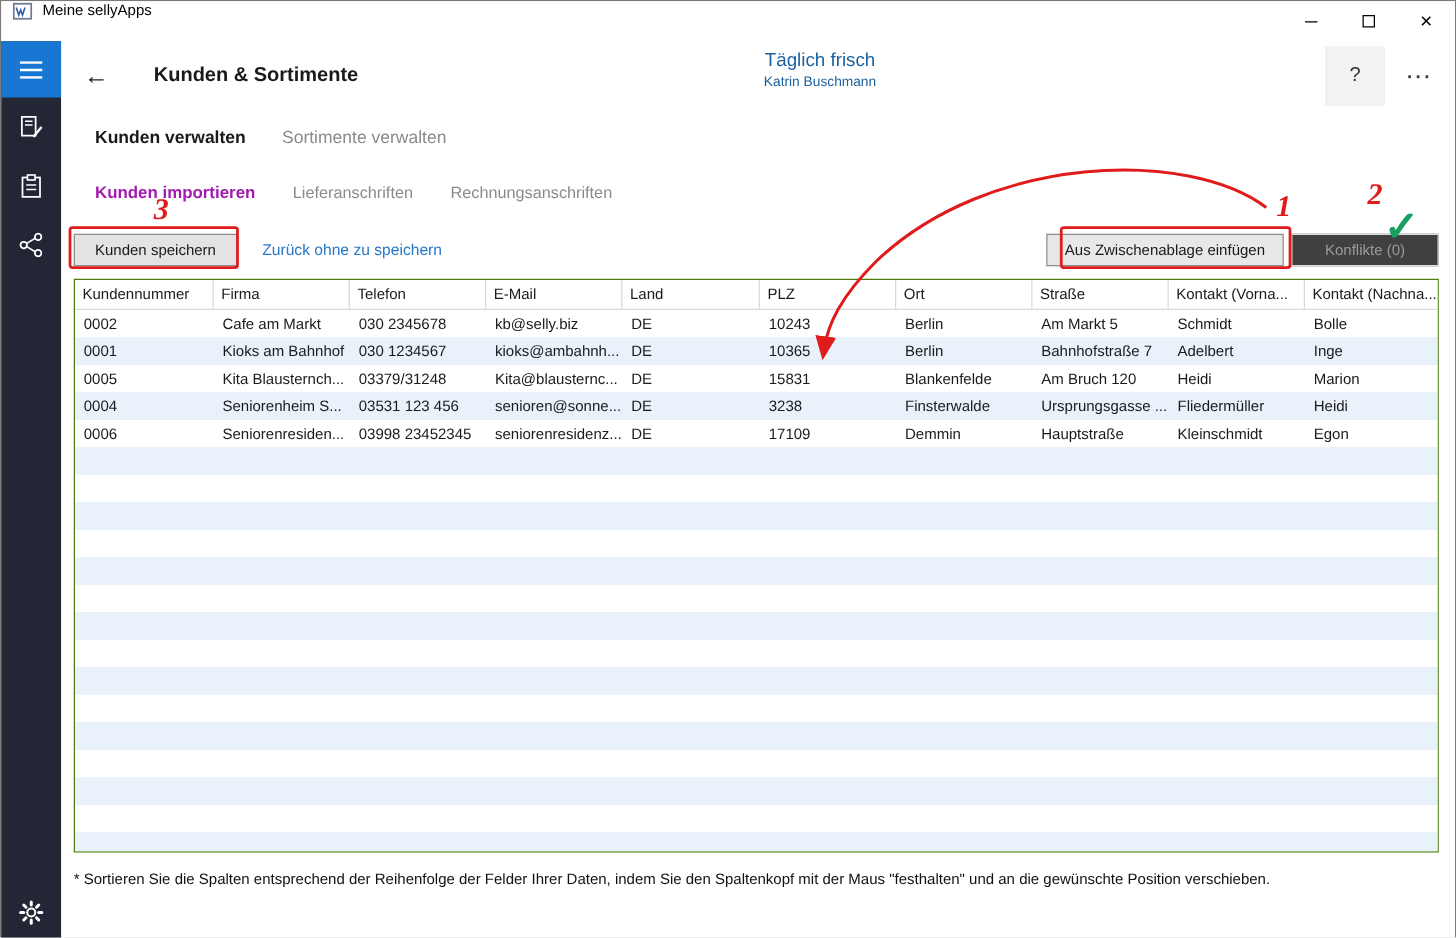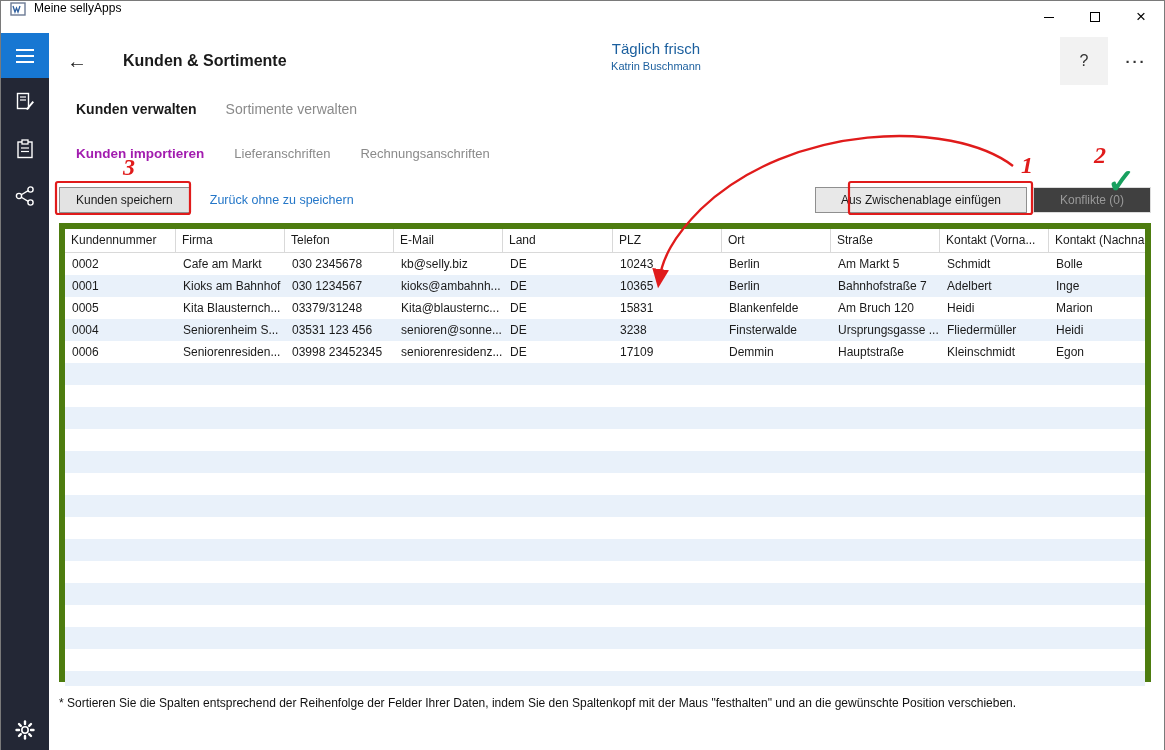--- a/index.html
+++ b/index.html
@@ -44,25 +44,25 @@
   .tabs-secondary { height:48px; gap:30px; }
   .tabs-secondary .tab { font-size:13px; color:#8a8a8a; cursor:pointer; }
   .tabs-secondary .tab.active { font-weight:bold; color:#a21caf; font-size:13.5px; }
 
   
   .toolbar { height:46px; display:flex; align-items:center; padding:0 13px 0 10px; }
   .btn { font-family:"Liberation Sans",sans-serif; font-size:12px; cursor:pointer; }
   .save-btn { background:#e3e3e3; border:1px solid #8f8f8f; padding:5px 16px; color:#1a1a1a; }
   .back-link { margin-left:20px; font-size:12.5px; color:#2577c8; text-decoration:none; cursor:pointer; }
   .toolbar-right { margin-left:auto; display:flex; align-items:center; gap:6px; }
-  .paste-btn { background:#e8e8e8; border:1px solid #8f8f8f; padding:5px 25px; color:#1a1a1a; }
+  .paste-btn { background:#e8e8e8; border:1px solid #8f8f8f; padding:5px 14px; color:#1a1a1a; }
   .conflicts-btn { background:#404040; border:1px solid #dcdcdc; padding:5px 15px; width:118px; text-align:center; color:#9a9a9a; }
 
   
-  .table-wrap { margin:0 13px 0 10px; height:459px; border:6px solid #4d7c0f; background:#fff; }
+  .table-wrap { margin:0 13px 0 10px; height:459px; border:1px solid #4d7c0f; background:#fff; }
   .grid-header { display:grid; grid-template-columns:111px 109px 109px 109px 110px 109px 109px 109px 109px 1fr; height:24px; background:#fff; border-bottom:1px solid #d9d9d9; }
   .hcell { font-size:12px; color:#1a1a1a; line-height:23px; padding-left:6px; border-right:1px solid #d9d9d9; white-space:nowrap; overflow:hidden; cursor:pointer; }
   .hcell:last-child { border-right:none; }
   .grid-body { height:433px; background:repeating-linear-gradient(to bottom,#ffffff 0 22px,#e9f1fa 22px 44px); overflow:hidden; }
   .grow { display:grid; grid-template-columns:111px 109px 109px 109px 110px 109px 109px 109px 109px 1fr; height:22px; cursor:pointer; }
   .gcell { font-size:12px; color:#1a1a1a; line-height:22px; padding-left:7px; white-space:nowrap; overflow:hidden; }
 
   .footnote { margin:14px 13px 0 10px; font-size:12px; color:#111; }
 
   

